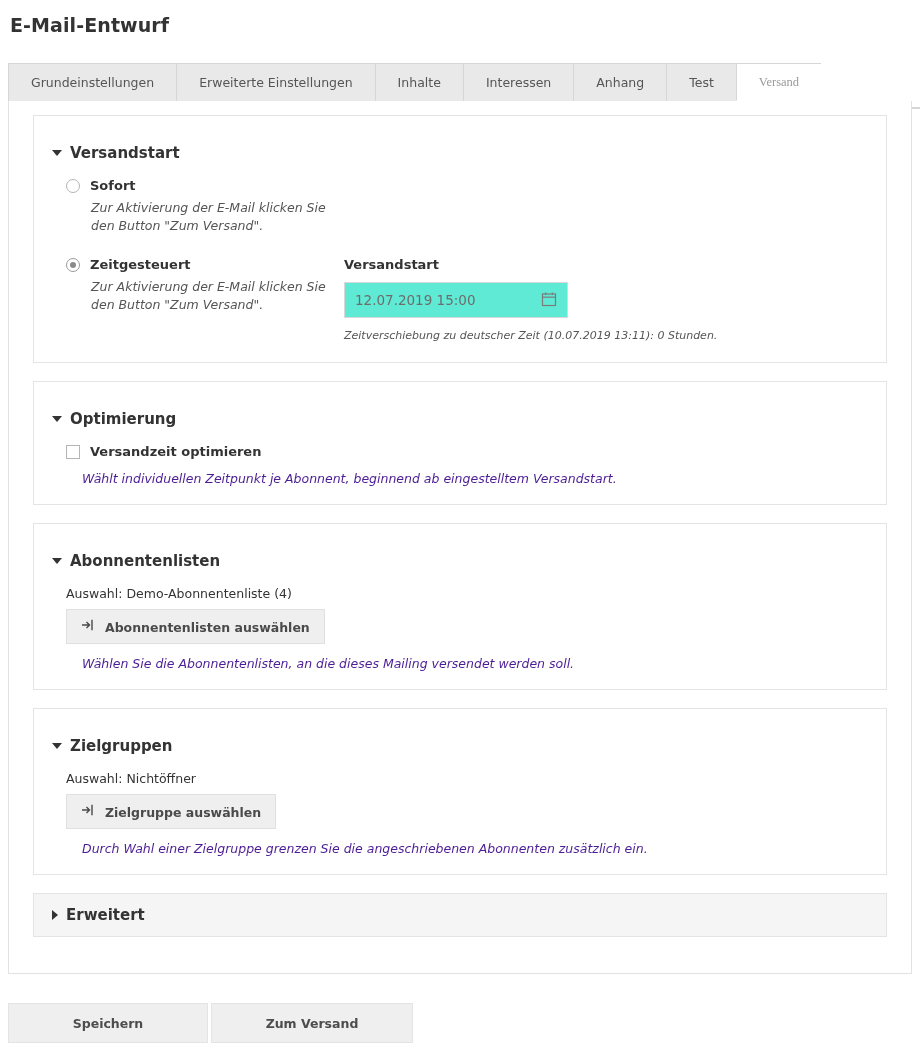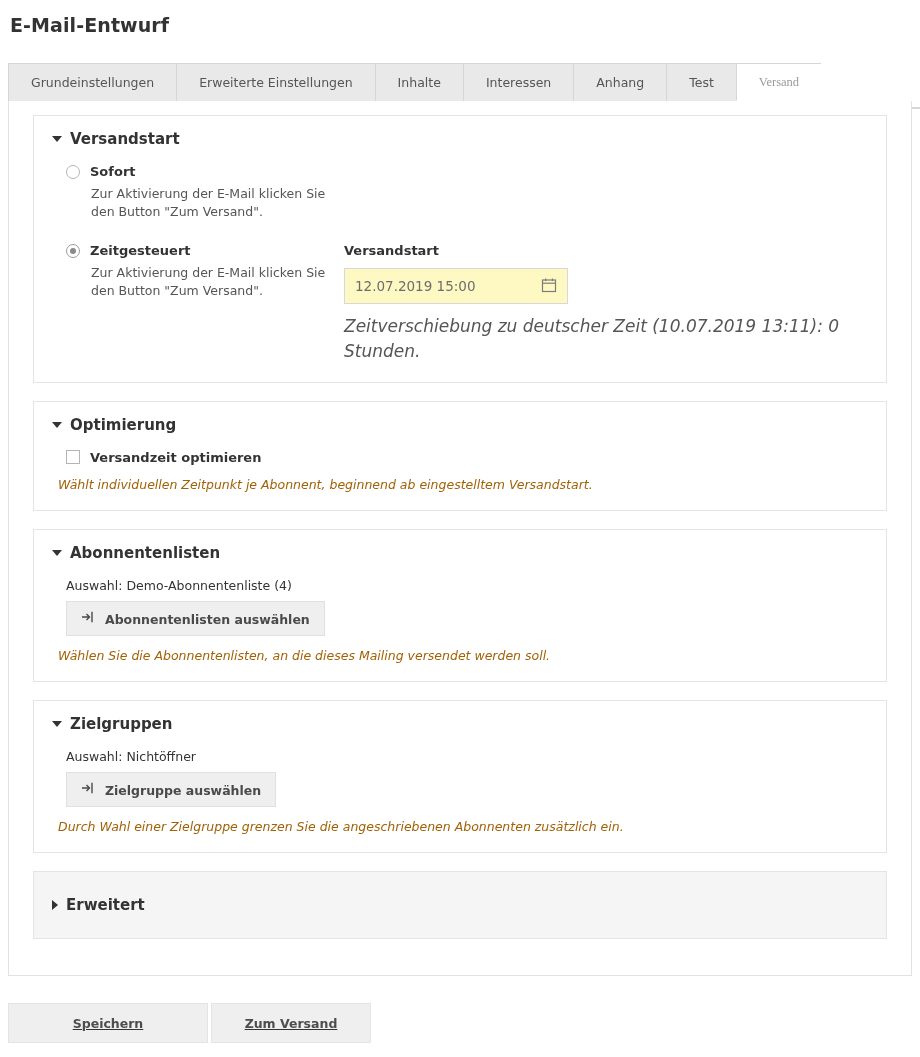--- a/index.html
+++ b/index.html
@@ -79,27 +79,27 @@
     width: 904px;
     background: #ffffff;
     border: 1px solid #e2e2e2;
     border-top: none;
     padding: 14px 24px 18px 24px;
   }
 
   .fieldset {
     border: 1px solid #e4e4e4;
     background: #ffffff;
-    padding: 14px 18px 18px 18px;
+    padding: 28px 18px 18px 18px;
     margin-bottom: 18px;
     position: relative;
   }
   .fieldset.collapsed {
     background: #f5f5f5;
-    padding: 24px 18px;
+    padding: 12px 18px;
   }
 
   .legend {
     display: flex;
     align-items: center;
     gap: 8px;
     font-size: 15px;
     font-weight: bold;
     color: #333333;
     margin-bottom: 16px;
@@ -145,20 +145,21 @@
     border-radius: 50%;
     background: #8a8a8a;
   }
   .opt-label {
     font-size: 13px;
     font-weight: bold;
     color: #333333;
   }
   .hint {
     font-size: 12.5px;
+    font-style: italic;
     color: #555555;
     line-height: 1.45;
     margin: 6px 0 0 39px;
     max-width: 260px;
   }
 
   .checkbox {
     width: 14px; height: 14px;
     border: 1px solid #b5b5b5;
     background: #ffffff;
@@ -177,45 +178,45 @@
   .field-label {
     font-size: 13px;
     font-weight: bold;
     color: #333333;
     margin-bottom: 10px;
   }
   .date-input {
     width: 224px;
     height: 36px;
     border: 1px solid #d8d8d8;
-    background: #fef9c3;
+    background: #5eead4;
     display: flex;
     align-items: center;
     padding: 0 10px;
     font-size: 13.5px;
     color: #6d6d6d;
     justify-content: space-between;
   }
   .date-input span.val { color: #6d6d6d; }
   .cal-icon { color: #7b7b7b; }
 
   .note {
-    font-size: 17px;
+    font-size: 11px;
     font-style: italic;
     color: #555555;
     line-height: 1.45;
     margin-top: 10px;
   }
 
   .block-hint {
     font-size: 12.5px;
     font-style: italic;
-    color: #a16207;
+    color: #4c1d95;
     margin-top: 12px;
-    margin-left: 6px;
+    margin-left: 30px;
   }
 
   .selection-text {
     font-size: 12.5px;
     color: #333333;
     margin: 0 0 8px 14px;
   }
 
   .btn-select {
     display: inline-flex;
@@ -232,36 +233,35 @@
   }
   .btn-select .ico { font-size: 13px; color: #4a4a4a; }
 
   
   .footer {
     position: absolute;
     left: 8px;
     top: 1003px;
     display: flex;
     gap: 3px;
-    text-decoration: underline;
   }
   .btn-footer {
     background: #efefef;
     border: 1px solid #e4e4e4;
     width: 200px;
     height: 40px;
     display: flex;
     align-items: center;
     justify-content: center;
     font-size: 12.5px;
     font-weight: bold;
     color: #4d4d4d;
     cursor: pointer;
   }
-  .btn-footer.wide { width: 160px; }
+  .btn-footer.wide { width: 202px; }
 </style>
 </head>
 <body>
 
 <div class="page">
 
   <div class="page-title">E-Mail-Entwurf</div>
 
   <div class="tabbar">
     <div class="tab">Grundeinstellungen</div>

